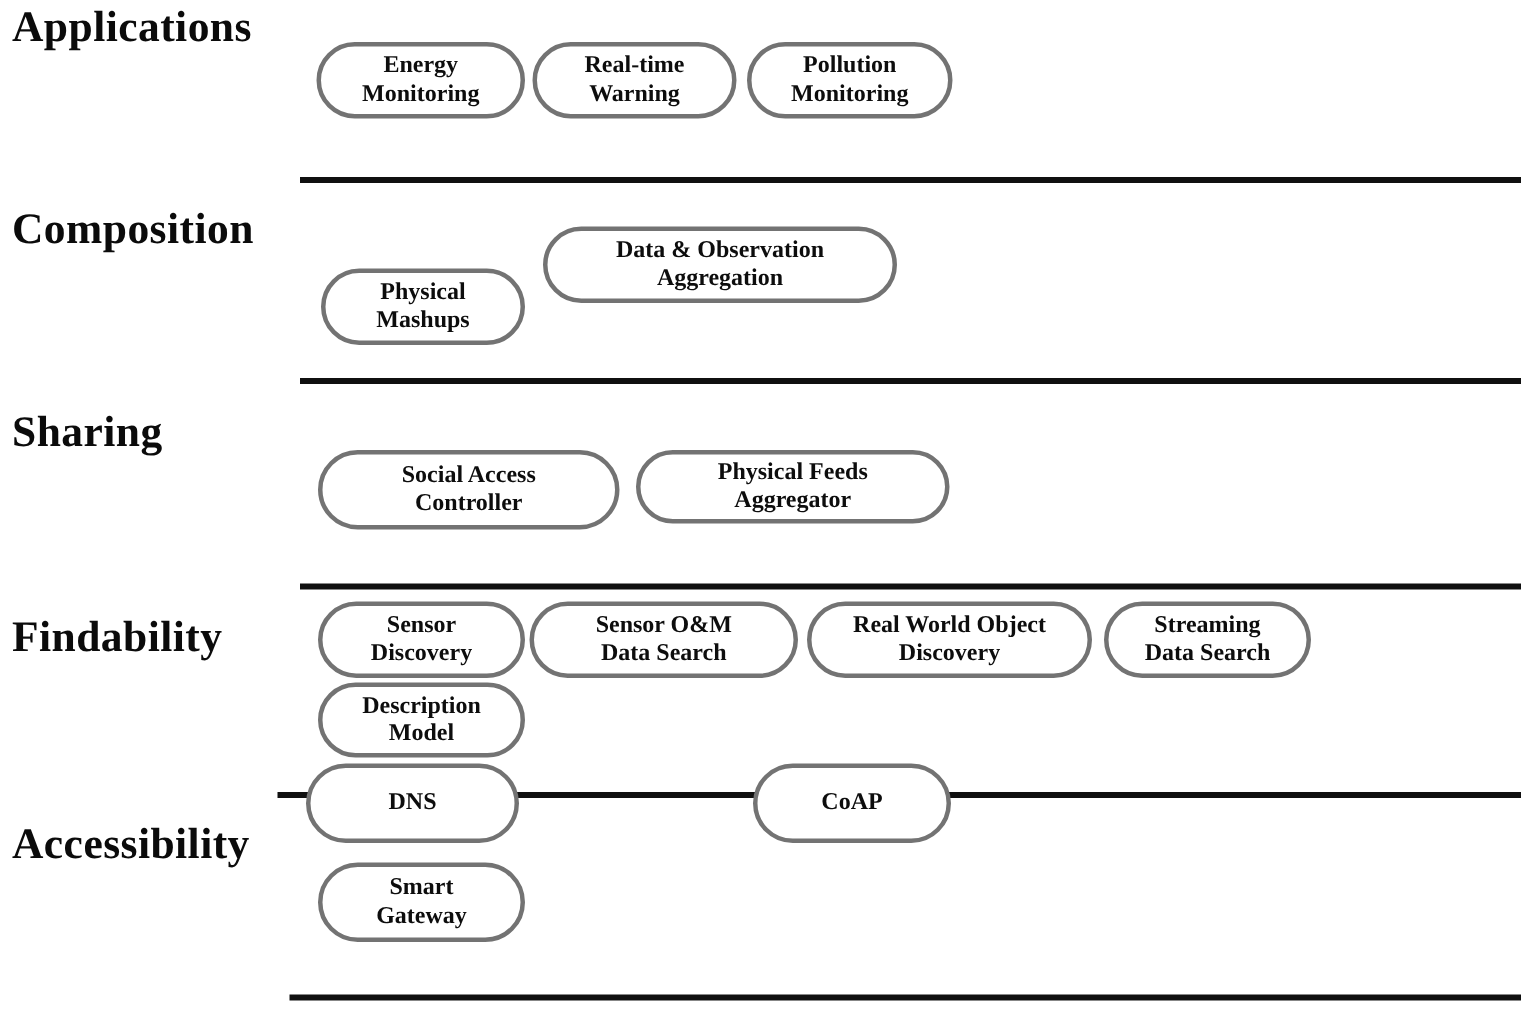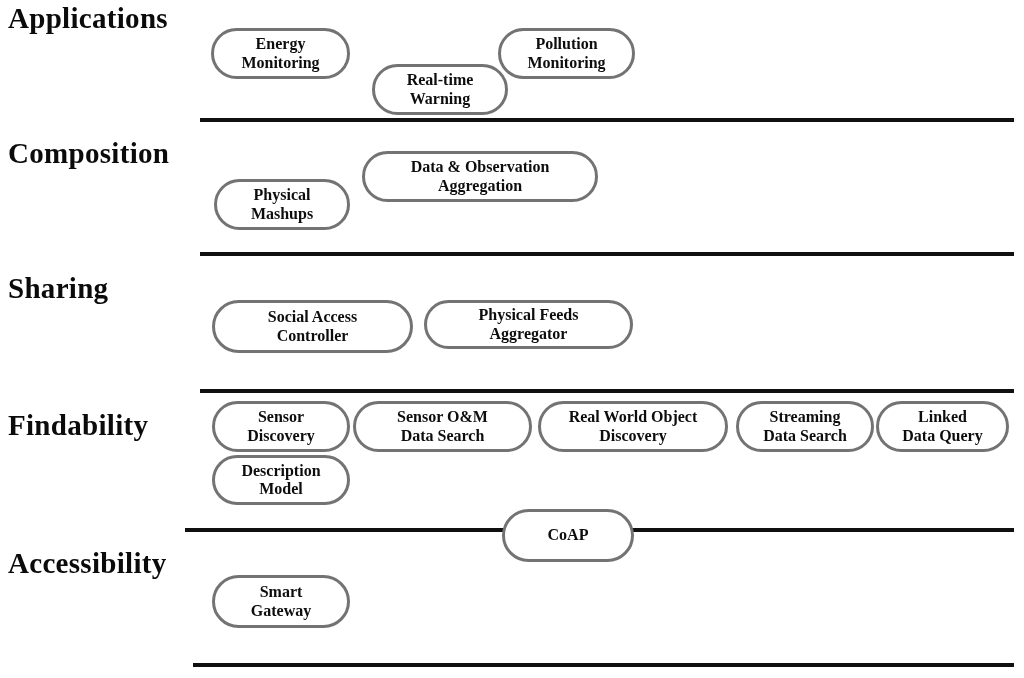--- a/index.html
+++ b/index.html
@@ -63,21 +63,21 @@
   <div class="layer-label" style="top:549px;">Accessibility</div>
 
   <div class="hline" style="left:200px; top:118px; width:814px;"></div>
   <div class="hline" style="left:200px; top:252px; width:814px;"></div>
   <div class="hline" style="left:200px; top:389px; width:814px;"></div>
   <div class="hline" style="left:185px; top:528px; width:829px;"></div>
   <div class="hline" style="left:193px; top:663px; width:821px;"></div>
 
   <div class="pill" style="left:211px; top:28px; width:139px; height:51px;">Energy
 Monitoring</div>
-  <div class="pill" style="left:372px; top:28px; width:136px; height:51px;margin-top:36px;">Real-time
+  <div class="pill" style="left:355px; top:28px; width:136px; height:51px;">Real-time
 Warning</div>
   <div class="pill" style="left:498px; top:28px; width:137px; height:51px;">Pollution
 Monitoring</div>
 
   <div class="pill" style="left:214px; top:151px; width:136px; height:51px;margin-top:28px;">Physical
 Mashups</div>
   <div class="pill" style="left:362px; top:151px; width:236px; height:51px;">Data &amp; Observation
 Aggregation</div>
 
   <div class="pill" style="left:212px; top:300px; width:201px; height:53px;">Social Access
@@ -86,22 +86,21 @@
 Aggregator</div>
 
   <div class="pill" style="left:212px; top:401px; width:138px; height:51px;">Sensor
 Discovery</div>
   <div class="pill" style="left:353px; top:401px; width:179px; height:51px;">Sensor O&amp;M
 Data Search</div>
   <div class="pill" style="left:538px; top:401px; width:190px; height:51px;">Real World Object
 Discovery</div>
   <div class="pill" style="left:736px; top:401px; width:138px; height:51px;">Streaming
 Data Search</div>
-  <div class="pill" style="left:876px; top:401px; width:133px; height:51px;">Linked
-Data Query</div>
   <div class="pill" style="left:212px; top:455px; width:138px; height:50px;">Description
 Model</div>
 
+  <div class="pill" style="left:204px; top:509px; width:142px; height:53px;">DNS</div>
   <div class="pill" style="left:502px; top:509px; width:132px; height:53px;">CoAP</div>
   <div class="pill" style="left:212px; top:575px; width:138px; height:53px;">Smart
 Gateway</div>
 
 </div>
 
 </body></html>

